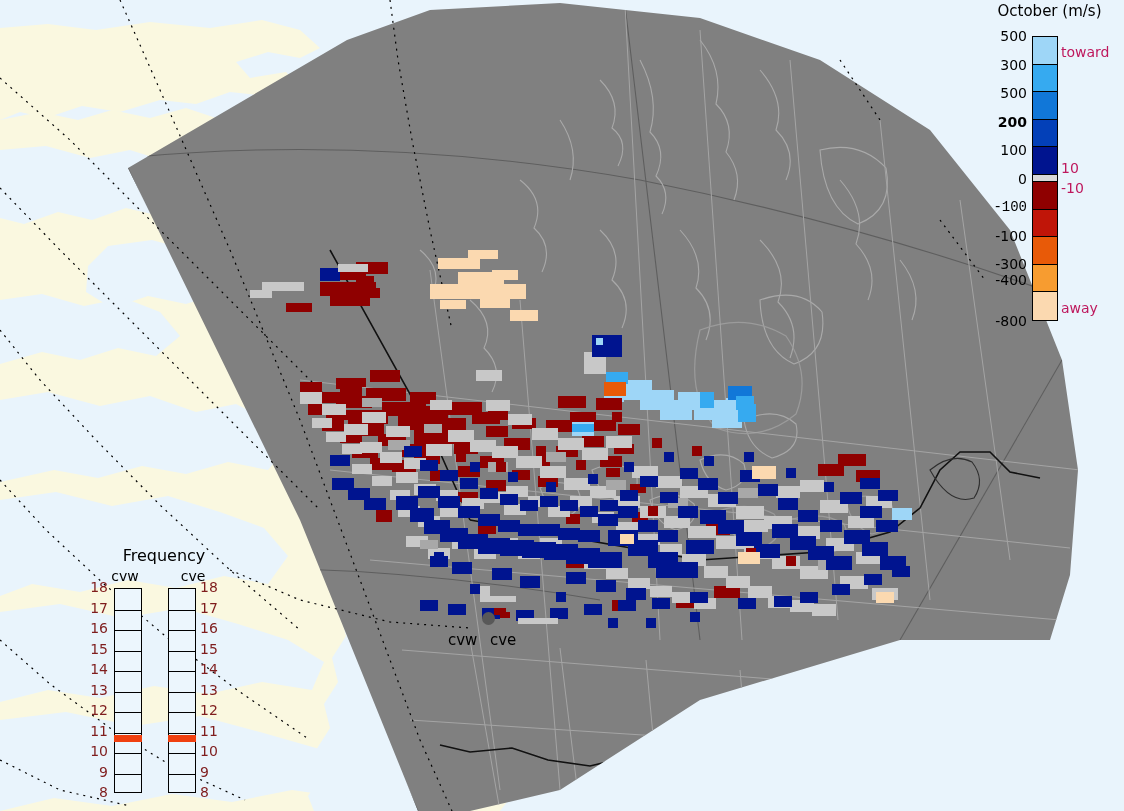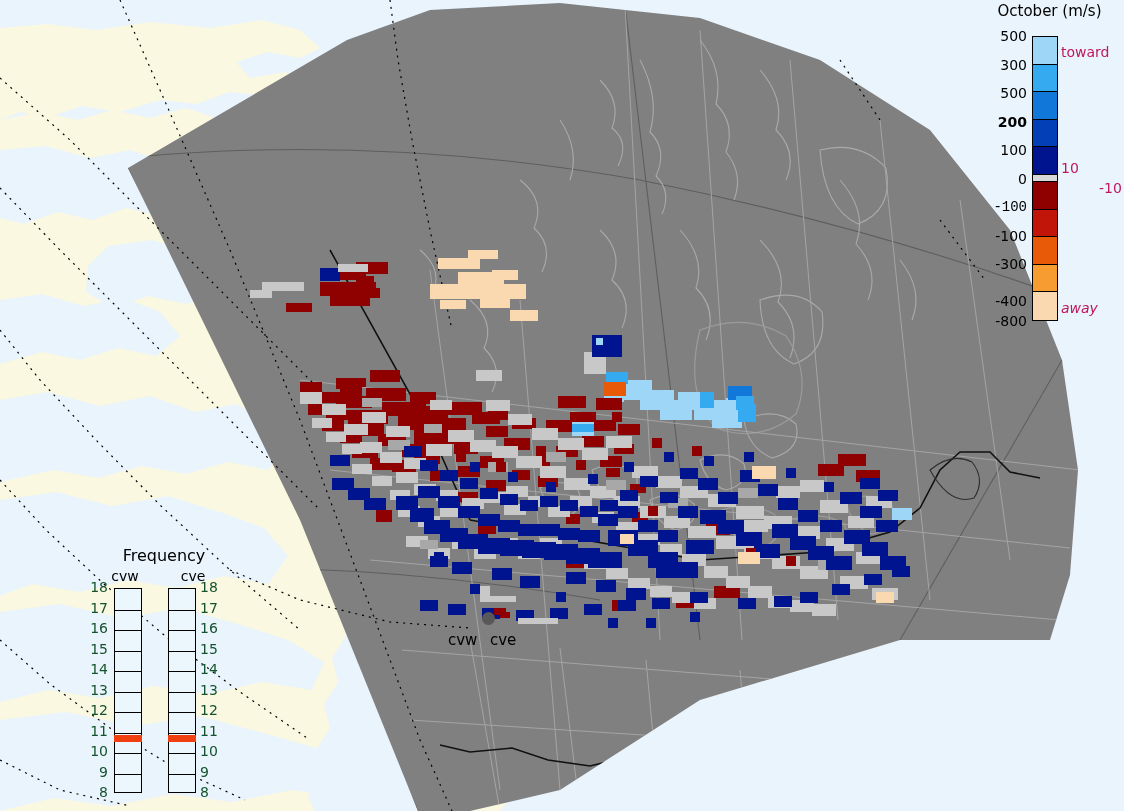--- a/index.html
+++ b/index.html
@@ -38,23 +38,23 @@
   #cbar .sep{border-bottom:1px solid #000;}
   #cbar-ticks{position:absolute;left:0px;top:26px;width:52px;}
   #cbar-ticks div{
     position:absolute;right:0;width:52px;text-align:right;
     font-size:14px;color:#000;
   }
   .cbar-side{
     position:absolute;font-size:14px;color:#be185d;white-space:nowrap;
   }
   #lbl-toward{left:86px;top:44px;}
-  #lbl-away{left:86px;top:300px;font-style:italic;}
+  #lbl-away{left:86px;top:300px;}
   #lbl-pos10{left:86px;top:160px;}
-  #lbl-neg10{left:86px;top:180px;margin-left:38px;}
+  #lbl-neg10{left:86px;top:180px;}
 
   
   #freq{position:absolute;left:84px;top:546px;width:160px;height:245px;}
   #freq-title{
     position:absolute;left:0;top:0;width:160px;text-align:center;
     font-size:16px;color:#000;
   }
   .gauge-wrap{position:absolute;top:22px;}
   .gauge-name{
     position:absolute;top:0;width:50px;text-align:center;
@@ -67,21 +67,21 @@
   .gauge-box .tickline{
     position:absolute;left:0;width:100%;height:0;
     border-top:1px solid #000;
   }
   .gauge-marker{
     position:absolute;height:7px;background:#f04010;
   }
   .gauge-labels{position:absolute;top:20px;width:24px;}
   .gauge-labels span{
     position:absolute;width:24px;text-align:right;
-    font-size:14px;color:#14532d;
+    font-size:14px;color:#7f1d1d;
   }
   .gauge-labels.right span{text-align:left;}
 
   
   #gw{left:0px;}
   #gw .gauge-name{left:16px;}
   #gw .gauge-box{left:30px;}
   #gw .gauge-labels{left:0px;}
   #gw .gauge-marker{left:30px;width:28px;}
   
@@ -641,21 +641,21 @@
     <div id="cbar-ticks">
         <div style="top: 2px;">500</div>
         <div style="top: 30.5px;">300</div>
         <div style="top: 59px;">500</div>
         <div style="top: 87.5px; font-weight: bold;">200</div>
         <div style="top: 116px;">100</div>
         <div style="top: 144.5px;">0</div>
         <div style="top: 173px; font-family: Liberation Mono, monospace;">-100</div>
         <div style="top: 201.5px;">-100</div>
         <div style="top: 230px;">-300</div>
-        <div style="top: 267px;">-400</div>
+        <div style="top: 246px;">-400</div>
         <div style="top: 287px;">-800</div>
       </div>
     <div id="cbar">
         <div class="band sep" style="height: 27.6px; background: rgb(158, 214, 247);"></div>
         <div class="band sep" style="height: 27.6px; background: rgb(54, 170, 240);"></div>
         <div class="band sep" style="height: 27.6px; background: rgb(17, 119, 216);"></div>
         <div class="band sep" style="height: 27.6px; background: rgb(3, 64, 184);"></div>
         <div class="band sep" style="height: 27.6px; background: rgb(0, 20, 143);"></div>
         <div class="band sep" style="height: 7px; background: rgb(216, 216, 216);"></div>
         <div class="band sep" style="height: 27.6px; background: rgb(143, 0, 0);"></div>

